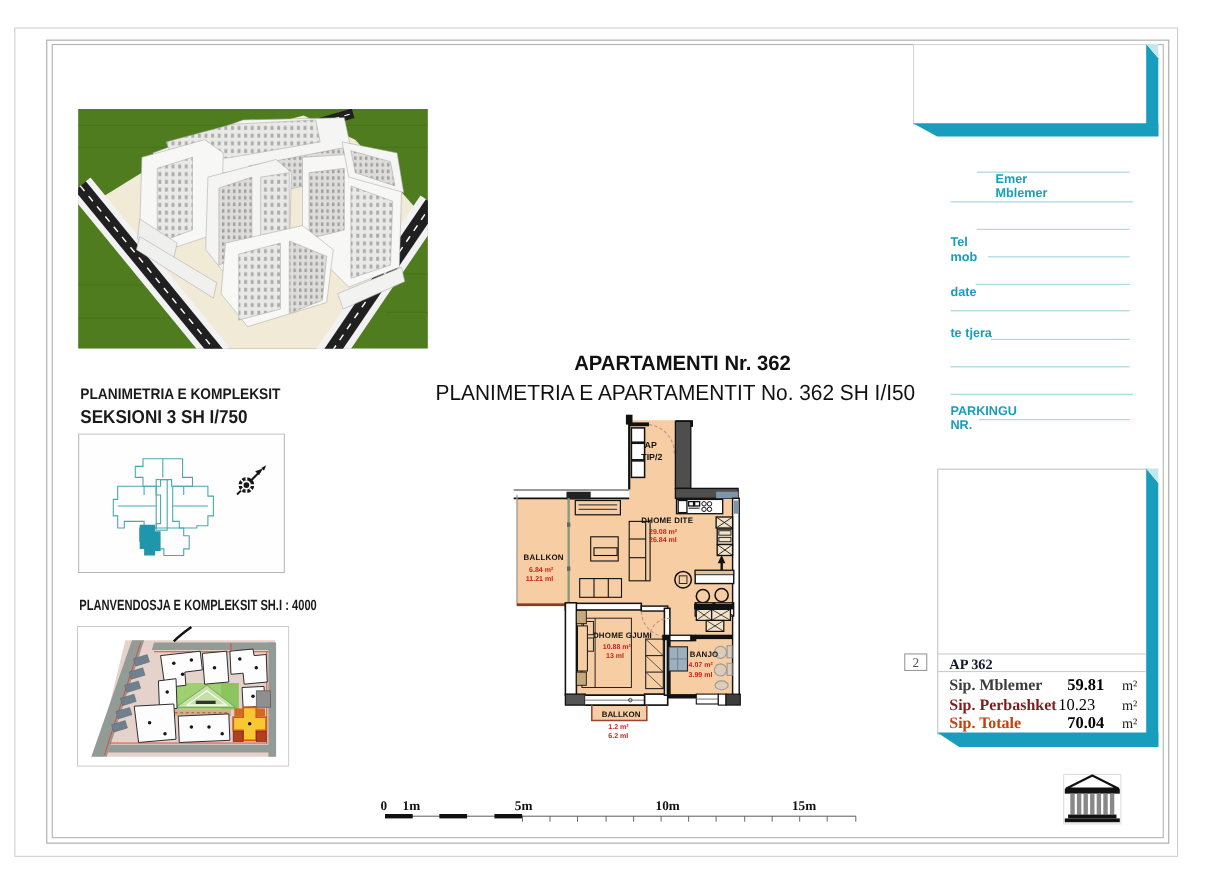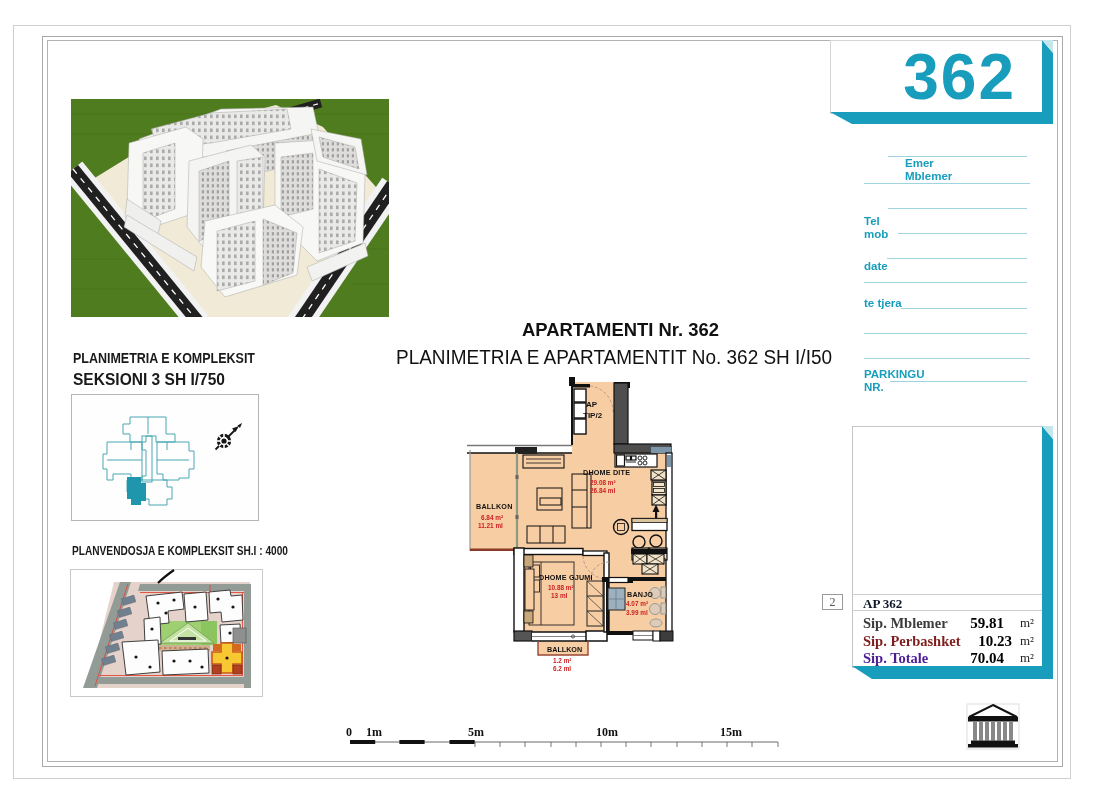--- a/index.html
+++ b/index.html
@@ -514,21 +514,20 @@
 </svg>
 
 <div class="abs" style="left:830px;top:40px;width:212px;height:72px;background:#fff;border:1px solid #d5d5d5;"></div>
 
 <svg class="abs" style="left:828px;top:38px" width="228" height="90" viewBox="0 0 228 90">
   <polygon points="2,74 225,74 225,86 24,86" fill="#189dbd"></polygon>
   <polygon points="214,2 225,15 225,86 214,74" fill="#189dbd"></polygon>
   <polygon points="214,2 225,2 225,15" fill="#c4e7ee"></polygon>
 </svg>
 
-<div class="abs" style="left:830px;top:45px;width:186px;text-align:right;font-weight:bold;font-size:64px;line-height:64px;color:#189dbd;letter-spacing:2px;">362</div>
 
 <div class="abs tealtxt" style="left:864px;top:157px;margin-left:41px;">Emer<br>Mblemer</div>
 <div class="abs" style="left:888px;top:156px;width:139px;border-top:1px solid #9fd4de;"></div>
 <div class="abs" style="left:864px;top:183px;width:166px;border-top:1px solid #9fd4de;"></div>
 
 <div class="abs tealtxt" style="left:864px;top:215px;">Tel<br>mob</div>
 <div class="abs" style="left:888px;top:208px;width:139px;border-top:1px solid #9fd4de;"></div>
 <div class="abs" style="left:898px;top:233px;width:129px;border-top:1px solid #9fd4de;"></div>
 
 <div class="abs tealtxt" style="left:864px;top:260px;">date</div>
@@ -555,24 +554,24 @@
 
 <div class="abs" style="left:852px;top:594px;width:190px;border-top:1px solid #ccc;"></div>
 <div class="abs" style="left:863px;top:596px;font-family:'Liberation Serif',serif;font-size:13px;font-weight:bold;color:#0f172a;">AP 362</div>
 <div class="abs" style="left:852px;top:610px;width:190px;border-top:1px solid #ccc;"></div>
 
 <div class="abs" style="left:863px;top:615px;font-family:'Liberation Serif',serif;font-size:14.5px;font-weight:bold;color:#3c3c3c;">Sip. Mblemer</div>
 <div class="abs" style="left:962px;top:615px;width:50px;text-align:center;font-family:'Liberation Serif',serif;font-size:15px;font-weight:bold;color:#000;">59.81</div>
 <div class="abs" style="left:1020px;top:615px;font-family:'Liberation Serif',serif;font-size:13px;color:#222;">m²</div>
 
 <div class="abs" style="left:863px;top:633px;font-family:Liberation Serif, serif;font-size:14.5px;font-weight:bold;color:#7f1d1d;">Sip. Perbashket</div>
-<div class="abs" style="left:962px;top:633px;width:50px;text-align:right;font-family:'Liberation Serif',serif;font-size:15px;font-weight:bold;color:#000;">10.23</div>
+<div class="abs" style="left:962px;top:633px;width:50px;font-family:'Liberation Serif',serif;font-size:15px;font-weight:normal;color:#000;">10.23</div>
 <div class="abs" style="left:1020px;top:633px;font-family:'Liberation Serif',serif;font-size:13px;color:#222;">m²</div>
 
-<div class="abs" style="left:863px;top:650px;font-family:'Liberation Serif',serif;font-size:14.5px;font-weight:bold;color:#4c1d95;">Sip. Totale</div>
+<div class="abs" style="left:863px;top:650px;font-family:'Liberation Serif',serif;font-size:14.5px;font-weight:bold;color:#c2410c;">Sip. Totale</div>
 <div class="abs" style="left:962px;top:650px;width:50px;text-align:center;font-family:'Liberation Serif',serif;font-size:15px;font-weight:bold;color:#000;">70.04</div>
 <div class="abs" style="left:1020px;top:650px;font-family:'Liberation Serif',serif;font-size:13px;color:#222;">m²</div>
 
 <svg class="abs" style="left:340px;top:725px" width="450" height="30" viewBox="0 0 450 30">
   <g font-family="Liberation Serif" font-size="12" font-weight="bold" fill="#111">
     <text x="6" y="11">0</text>
     <text x="26" y="11">1m</text>
     <text x="128" y="11">5m</text>
     <text x="256" y="11">10m</text>
     <text x="380" y="11">15m</text>

